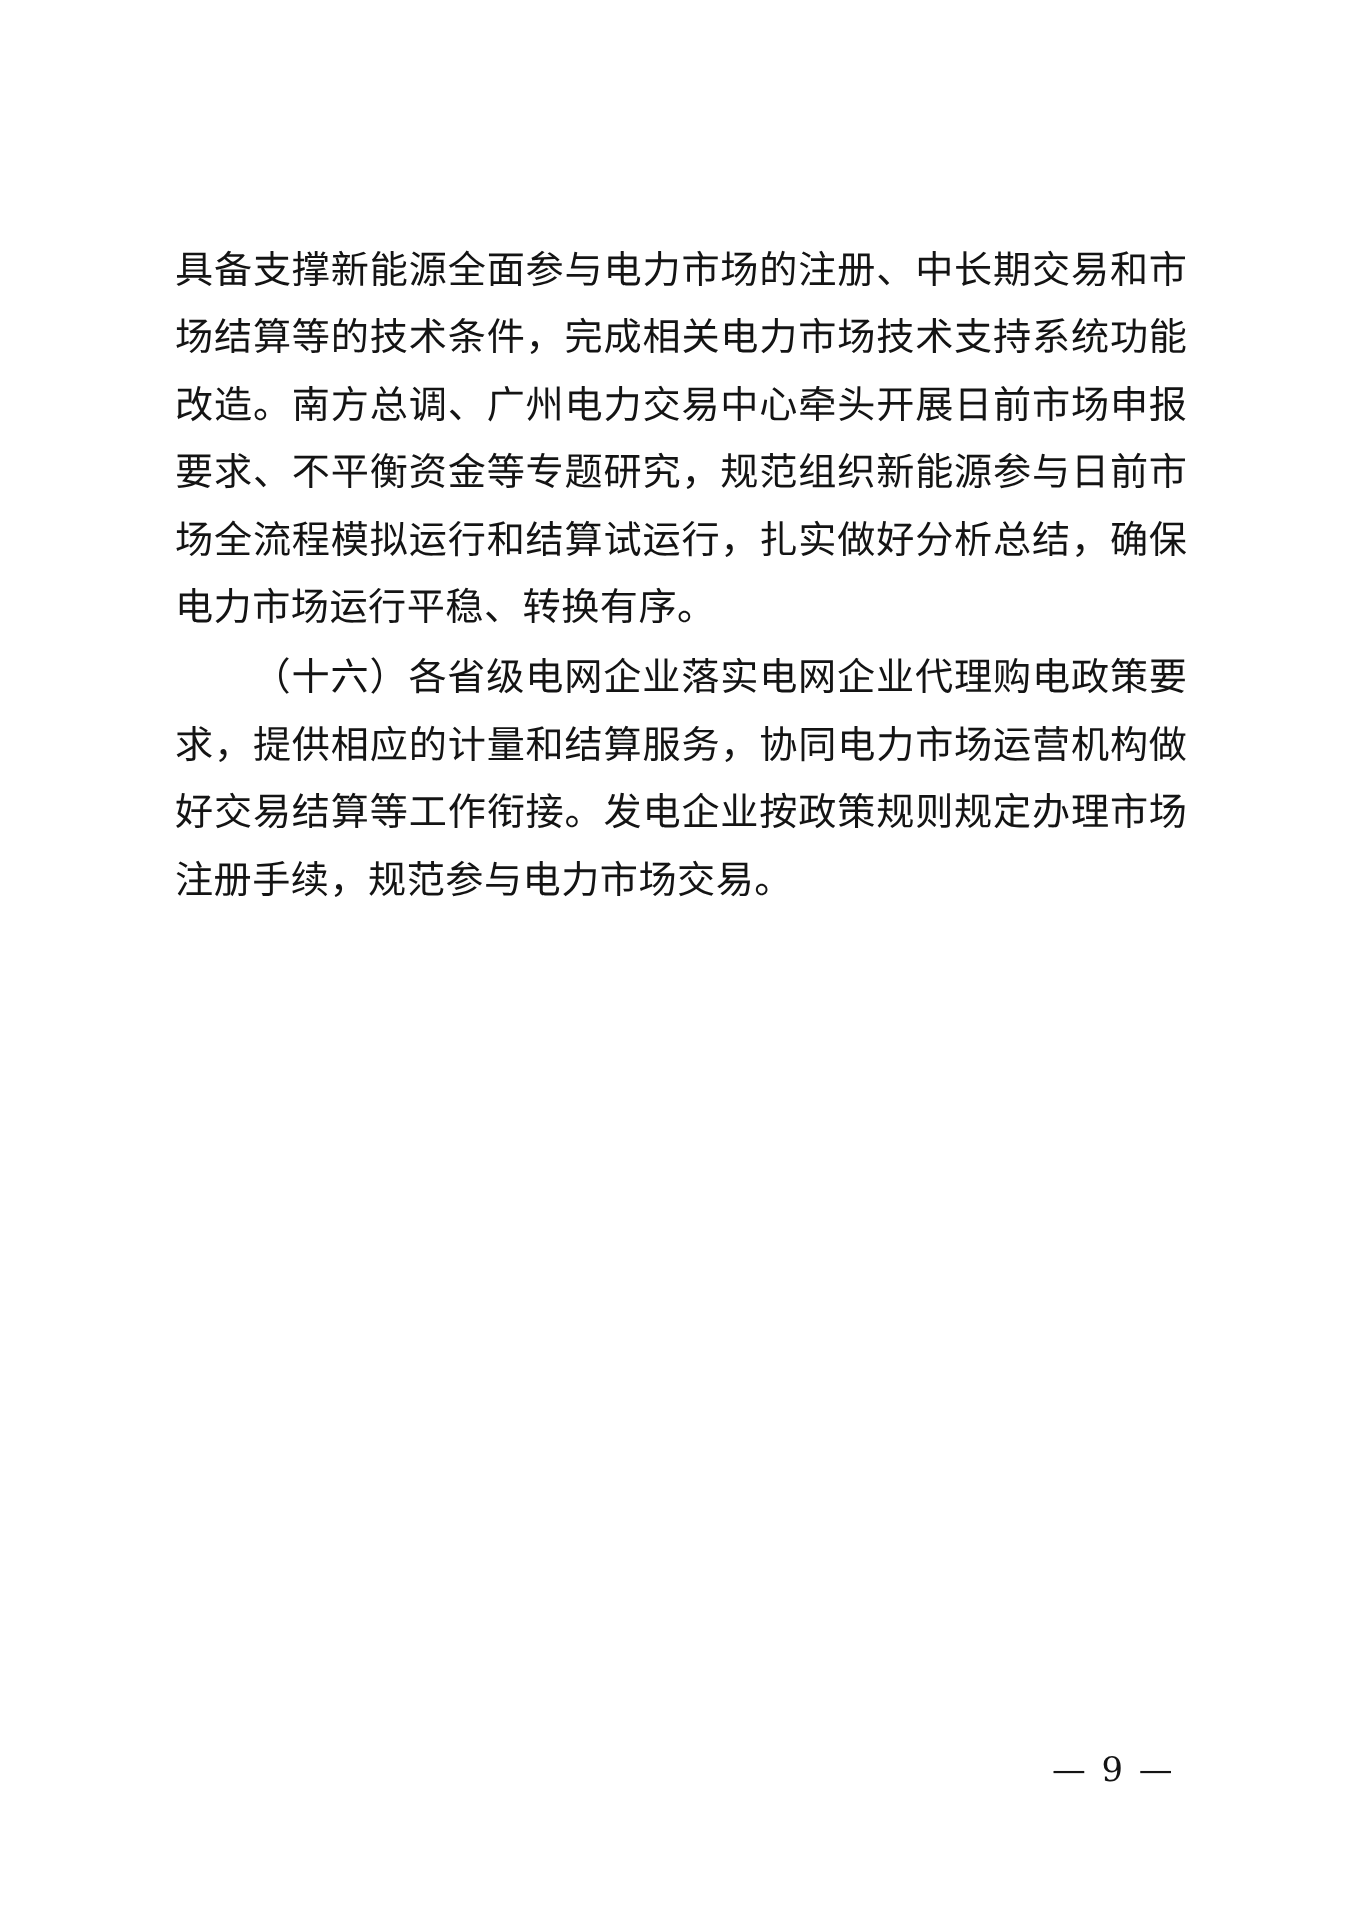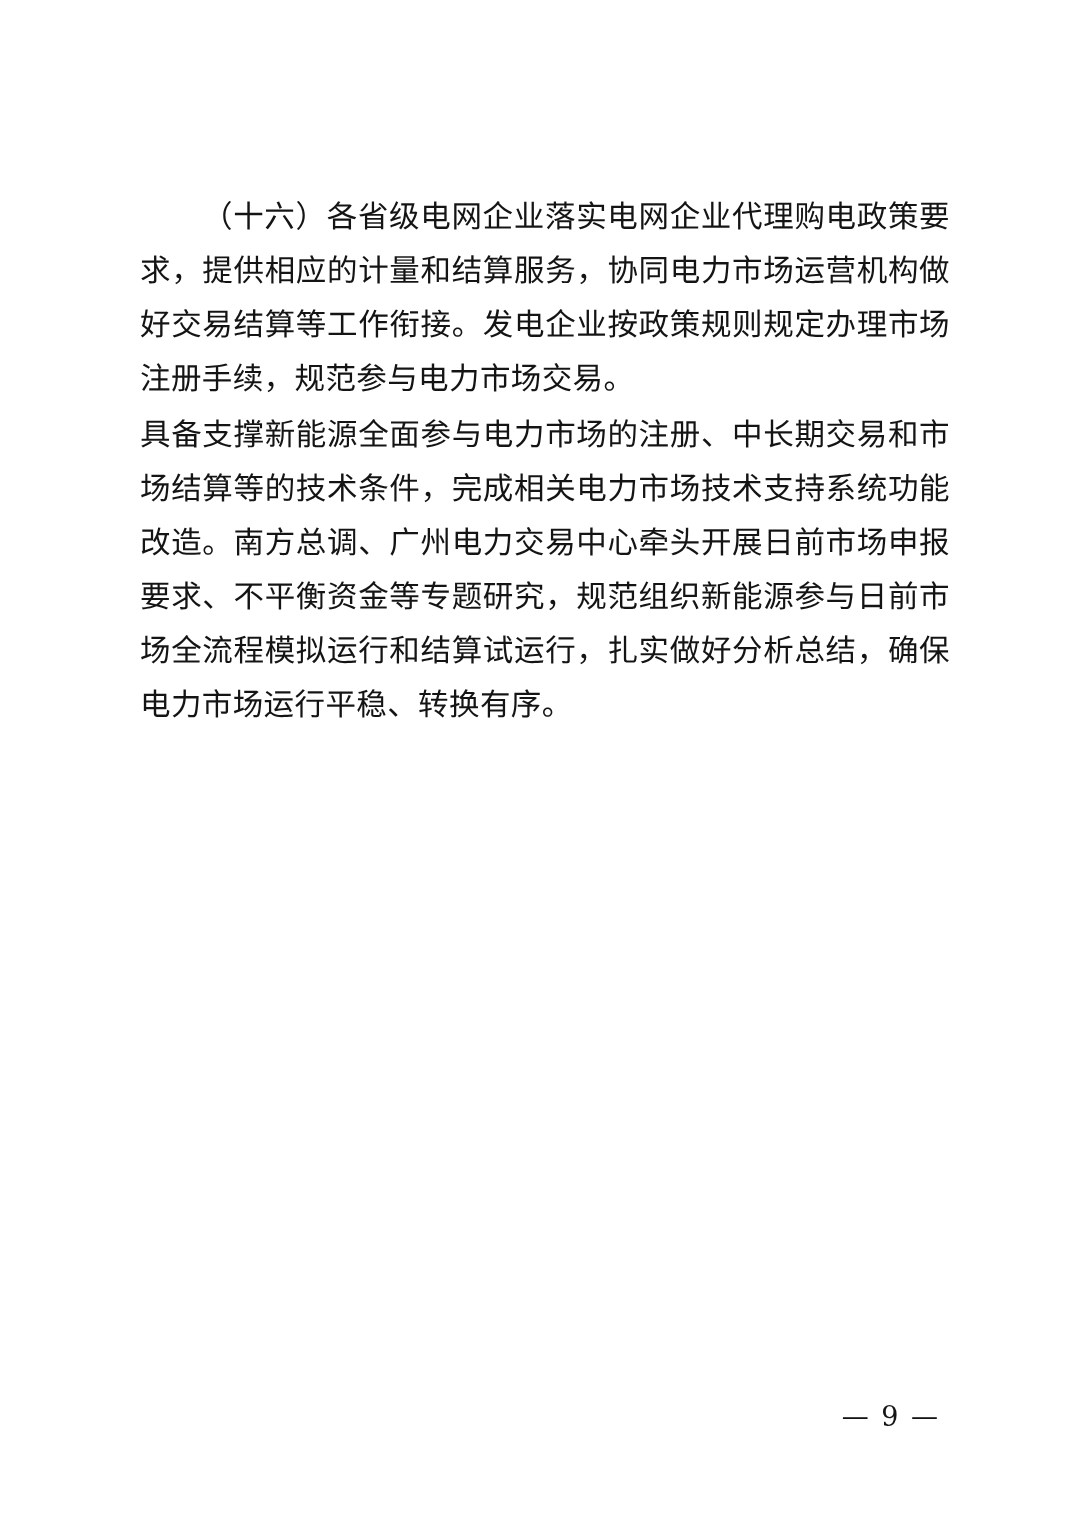--- a/index.html
+++ b/index.html
@@ -49,19 +49,19 @@
     color: #141414;
     font-family: "DejaVu Serif", "Liberation Serif", serif;
   }
 </style>
 </head>
 <body>
 
 <div class="page">
 
   <div class="content">
+    <p class="para">具备支撑新能源全面参与电力市场的注册、中长期交易和市场结算等的技术条件，完成相关电力市场技术支持系统功能改造。南方总调、广州电力交易中心牵头开展日前市场申报要求、不平衡资金等专题研究，规范组织新能源参与日前市场全流程模拟运行和结算试运行，扎实做好分析总结，确保电力市场运行平稳、转换有序。</p>
     <p class="para indent">（十六）各省级电网企业落实电网企业代理购电政策要求，提供相应的计量和结算服务，协同电力市场运营机构做好交易结算等工作衔接。发电企业按政策规则规定办理市场注册手续，规范参与电力市场交易。</p>
-    <p class="para">具备支撑新能源全面参与电力市场的注册、中长期交易和市场结算等的技术条件，完成相关电力市场技术支持系统功能改造。南方总调、广州电力交易中心牵头开展日前市场申报要求、不平衡资金等专题研究，规范组织新能源参与日前市场全流程模拟运行和结算试运行，扎实做好分析总结，确保电力市场运行平稳、转换有序。</p>
   </div>
 
   <div class="footer">— 9 —</div>
 
 </div>
 
 </body></html>

